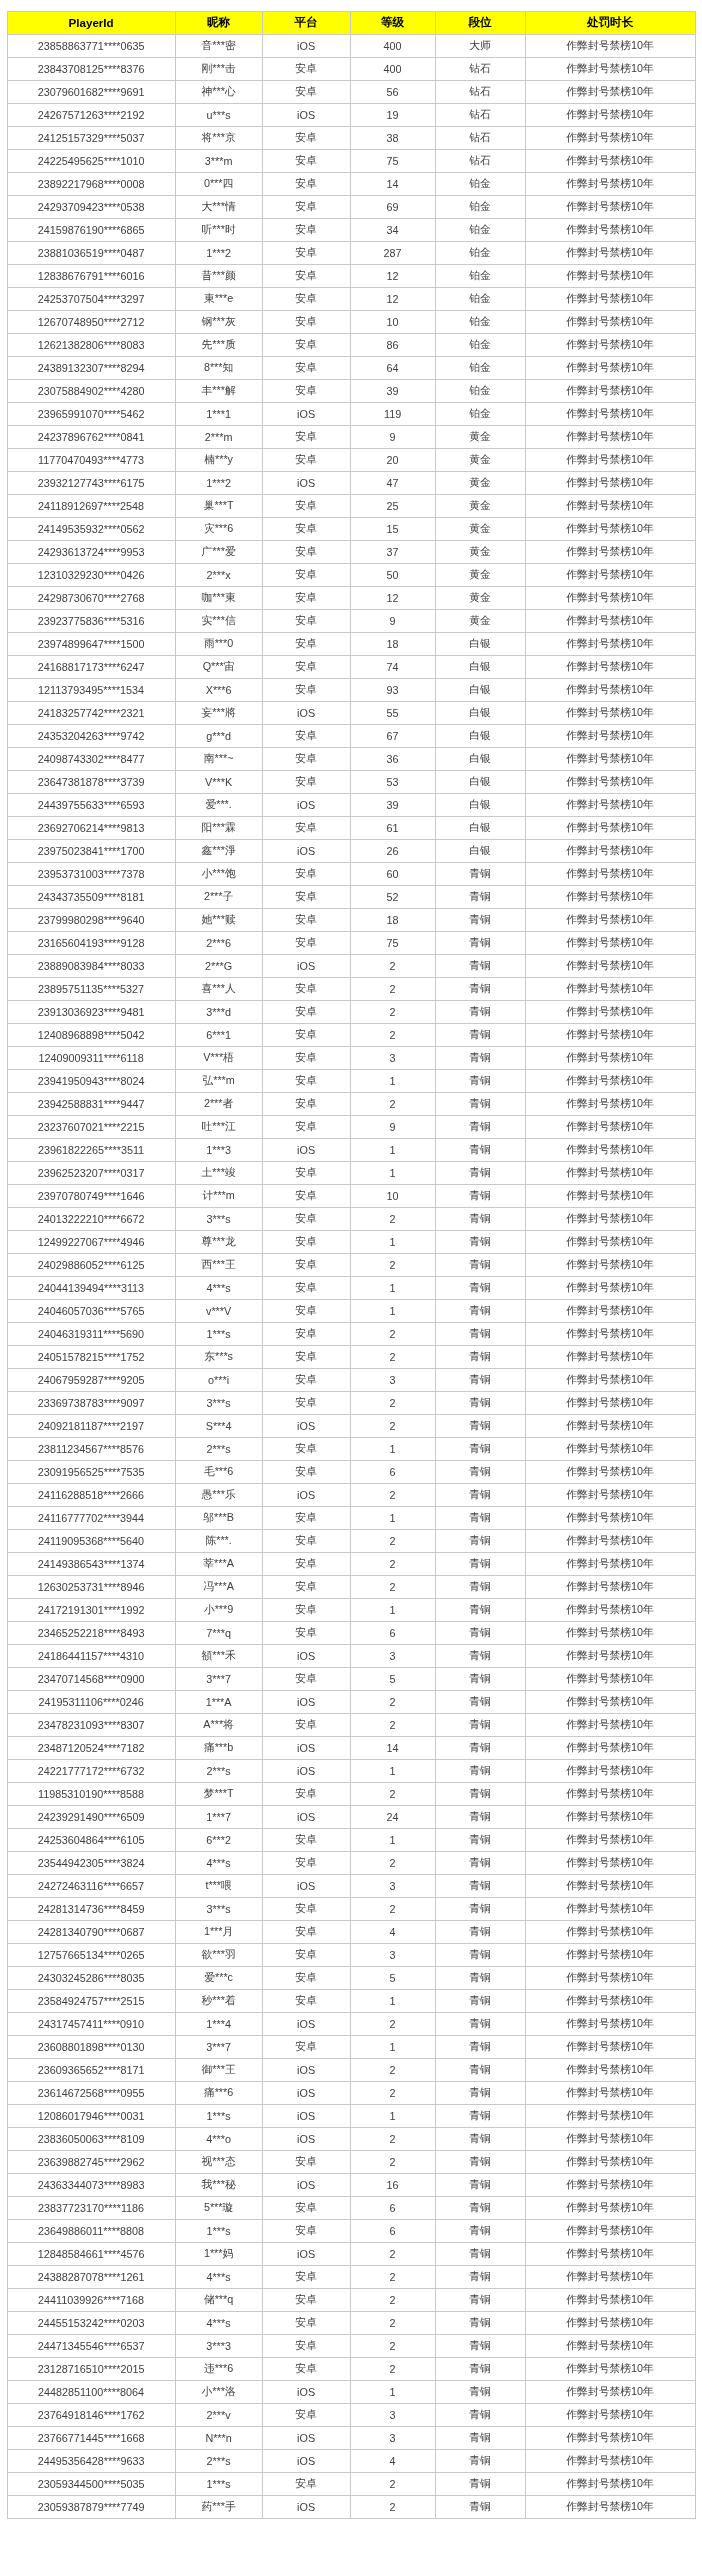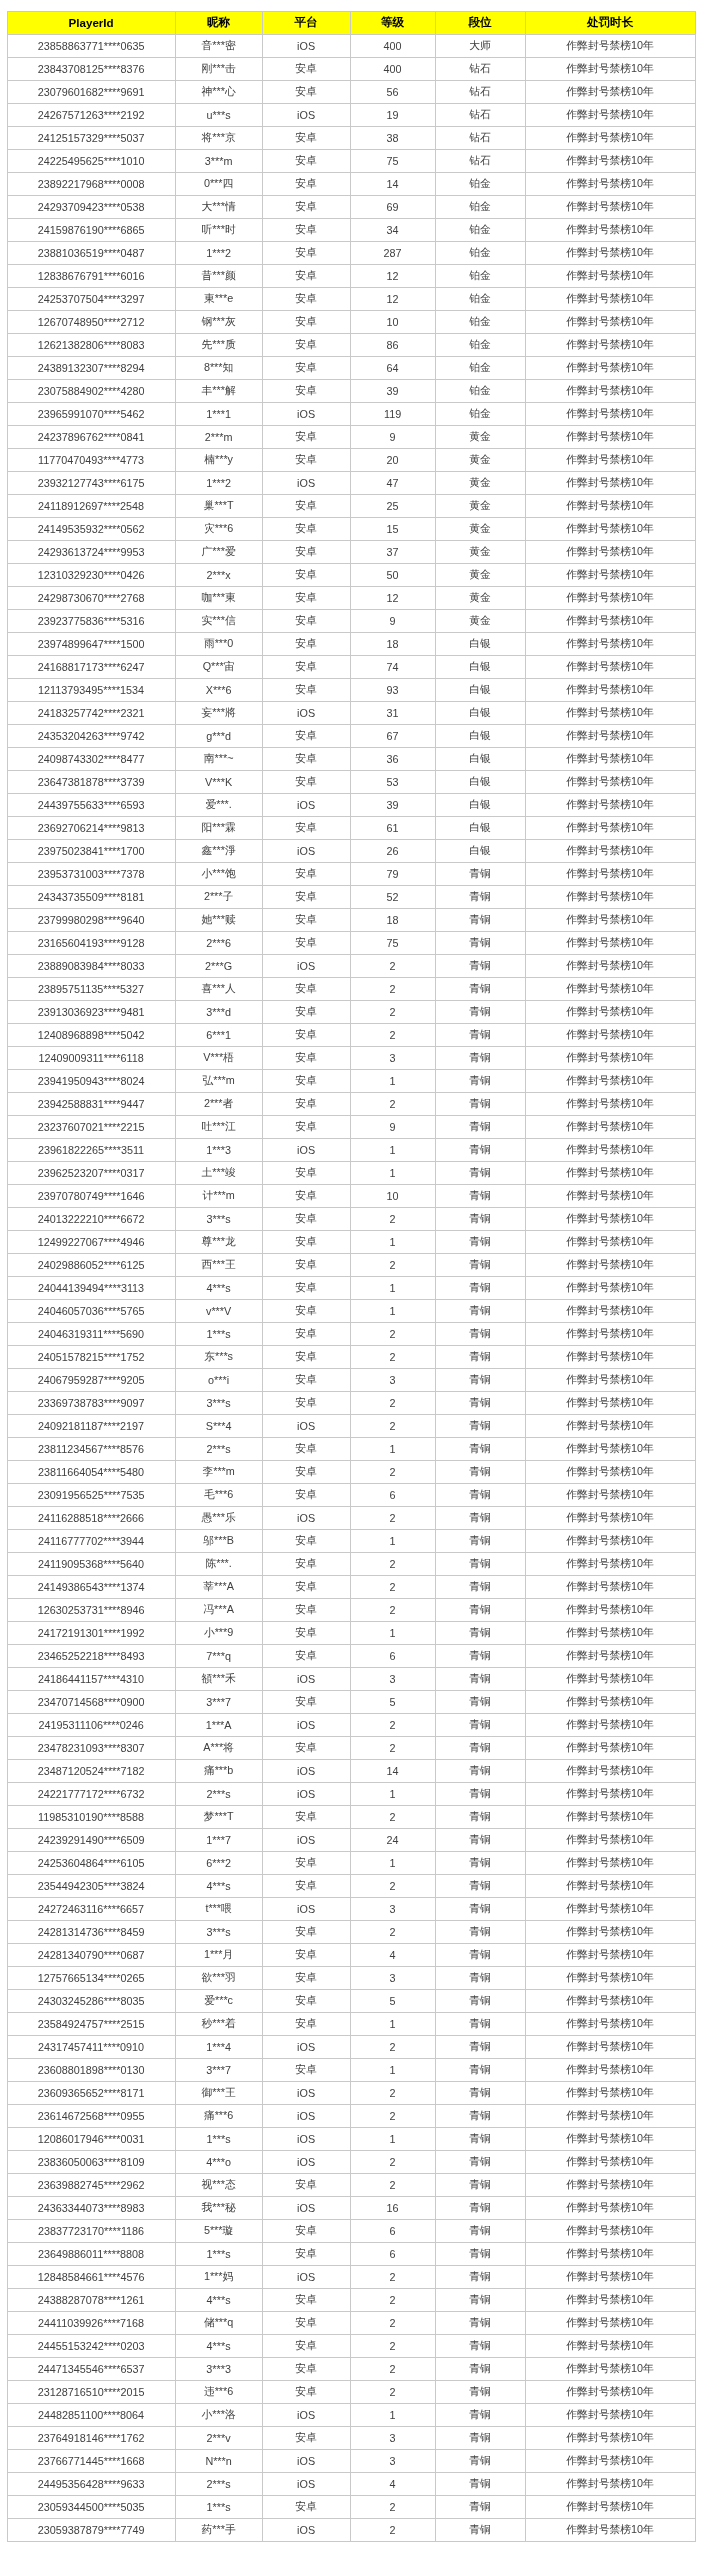--- a/index.html
+++ b/index.html
@@ -328,21 +328,21 @@
     <td>安卓</td>
     <td>93</td>
     <td>白银</td>
     <td>作弊封号禁榜10年</td>
   </tr>
 
   <tr>
     <td>24183257742****2321</td>
     <td>妄***將</td>
     <td>iOS</td>
-    <td>31</td>
+    <td>55</td>
     <td>白银</td>
     <td>作弊封号禁榜10年</td>
   </tr>
 
   <tr>
     <td>24353204263****9742</td>
     <td>g***d</td>
     <td>安卓</td>
     <td>67</td>
     <td>白银</td>
@@ -391,21 +391,21 @@
     <td>iOS</td>
     <td>26</td>
     <td>白银</td>
     <td>作弊封号禁榜10年</td>
   </tr>
 
   <tr>
     <td>23953731003****7378</td>
     <td>小***饱</td>
     <td>安卓</td>
-    <td>79</td>
+    <td>60</td>
     <td>青铜</td>
     <td>作弊封号禁榜10年</td>
   </tr>
 
   <tr>
     <td>24343735509****8181</td>
     <td>2***子</td>
     <td>安卓</td>
     <td>52</td>
     <td>青铜</td>
@@ -621,28 +621,20 @@
 
   <tr>
     <td>23811234567****8576</td>
     <td>2***s</td>
     <td>安卓</td>
     <td>1</td>
     <td>青铜</td>
     <td>作弊封号禁榜10年</td>
   </tr>
 
-  <tr>
-    <td>23811664054****5480</td>
-    <td>李***m</td>
-    <td>安卓</td>
-    <td>2</td>
-    <td>青铜</td>
-    <td>作弊封号禁榜10年</td>
-  </tr>
 
   <tr>
     <td>23091956525****7535</td>
     <td>毛***6</td>
     <td>安卓</td>
     <td>6</td>
     <td>青铜</td>
     <td>作弊封号禁榜10年</td>
   </tr>
 

